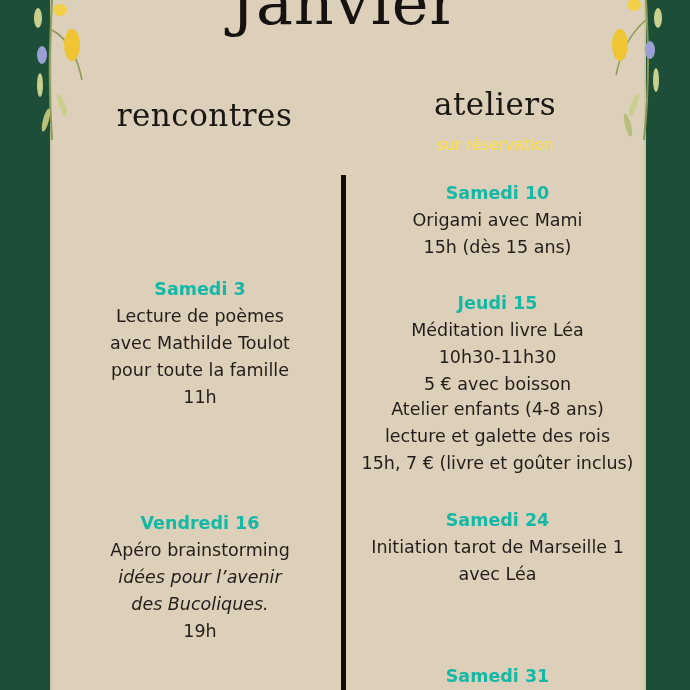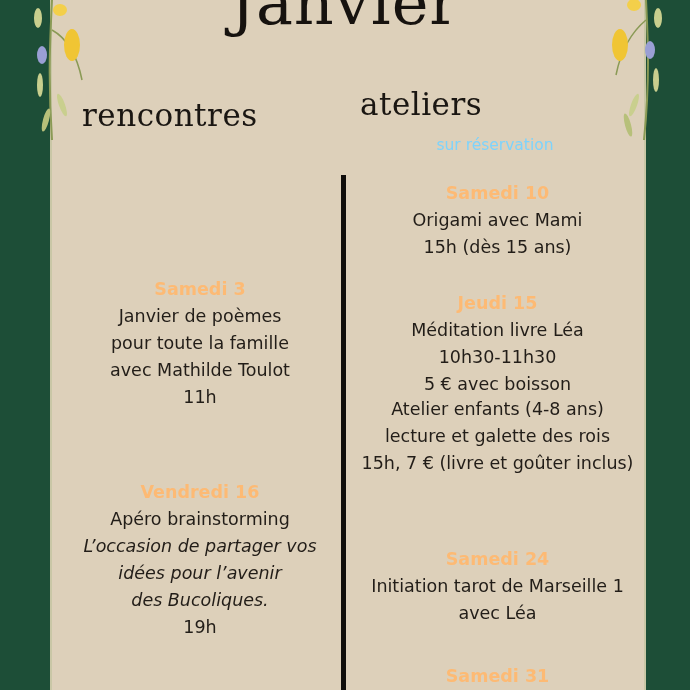--- a/index.html
+++ b/index.html
@@ -1,27 +1,27 @@
 <!DOCTYPE html>
 <html><head>
 <meta charset="utf-8">
 <style>
   html, body { margin:0; padding:0; }
   body { width:690px; height:690px; overflow:hidden; position:relative; background:#1d4e37; font-family:"DejaVu Sans", sans-serif; color:#1e1a16; }
   .panel { position:absolute; left:51px; top:0; width:594px; height:690px; background:#ddd0ba; }
   .edge-l { position:absolute; left:50px; top:0; width:2px; height:690px; background:#c9c7a6; }
   .edge-r { position:absolute; left:644px; top:0; width:2px; height:690px; background:#c9c7a6; }
   .title { position:absolute; left:0; width:690px; top:-34px; text-align:center; font-family:"DejaVu Serif", serif; font-size:62px; letter-spacing:1px; color:#16120f; font-weight:300; }
-  .col-head { position:absolute; font-family:"DejaVu Serif", serif; font-size:31px; color:#1a1612; letter-spacing:0.5px; }
+  .col-head { position:absolute; text-align:center; font-family:"DejaVu Serif", serif; font-size:31px; color:#1a1612; letter-spacing:0.5px; }
   .col-head.left { left:82px; width:245px; top:97px; }
   .col-head.right { left:360px; width:270px; top:86px; }
-  .col-sub { position:absolute; left:360px; width:270px; top:136px; text-align:center; font-size:15.5px; color:#7dd3fc; }
+  .col-sub { position:absolute; left:360px; width:270px; top:136px; text-align:center; font-size:15.5px; color:#fde047; }
   .divider { position:absolute; left:341px; top:175px; width:5px; height:520px; background:#0f0d0b; }
   .event { position:absolute; text-align:center; font-size:17.5px; line-height:27px; color:#221d18; }
-  .event .date { font-weight:bold; color:#fdba74; }
+  .event .date { font-weight:bold; color:#14b8a6; }
   .event .it { font-style:italic; }
   .left-ev { left:60px; width:280px; }
   .right-ev { left:350px; width:295px; }
   .vine { position:absolute; }
 </style>
 </head>
 <body>
 
 <div class="panel"></div>
 <div class="edge-l"></div>
@@ -53,30 +53,29 @@
 <div class="title">Janvier</div>
 
 <div class="col-head left">rencontres</div>
 <div class="col-head right">ateliers</div>
 <div class="col-sub">sur réservation</div>
 
 <div class="divider"></div>
 
 <div class="event left-ev" style="top:276px">
   <div class="date">Samedi 3</div>
-  <div>Janvier de poèmes</div>
+  <div>Lecture de poèmes</div>
+  <div>avec Mathilde Toulot</div>
   <div>pour toute la famille</div>
-  <div>avec Mathilde Toulot</div>
   <div>11h</div>
 </div>
 
-<div class="event left-ev" style="top:479px">
+<div class="event left-ev" style="top:510px">
   <div class="date">Vendredi 16</div>
   <div>Apéro brainstorming</div>
-  <div class="it">L’occasion de partager vos</div>
   <div class="it">idées pour l’avenir</div>
   <div class="it">des Bucoliques.</div>
   <div>19h</div>
 </div>
 
 <div class="event right-ev" style="top:180px">
   <div class="date">Samedi 10</div>
   <div>Origami avec Mami</div>
   <div>15h (dès 15 ans)</div>
 </div>
@@ -87,21 +86,21 @@
   <div>10h30-11h30</div>
   <div>5 € avec boisson</div>
 </div>
 
 <div class="event right-ev" style="top:396px">
   <div>Atelier enfants (4-8 ans)</div>
   <div>lecture et galette des rois</div>
   <div>15h, 7 € (livre et goûter inclus)</div>
 </div>
 
-<div class="event right-ev" style="top:546px">
+<div class="event right-ev" style="top:507px">
   <div class="date">Samedi 24</div>
   <div>Initiation tarot de Marseille 1</div>
   <div>avec Léa</div>
 </div>
 
 <div class="event right-ev" style="top:663px">
   <div class="date">Samedi 31</div>
 </div>
 
 </body></html>

